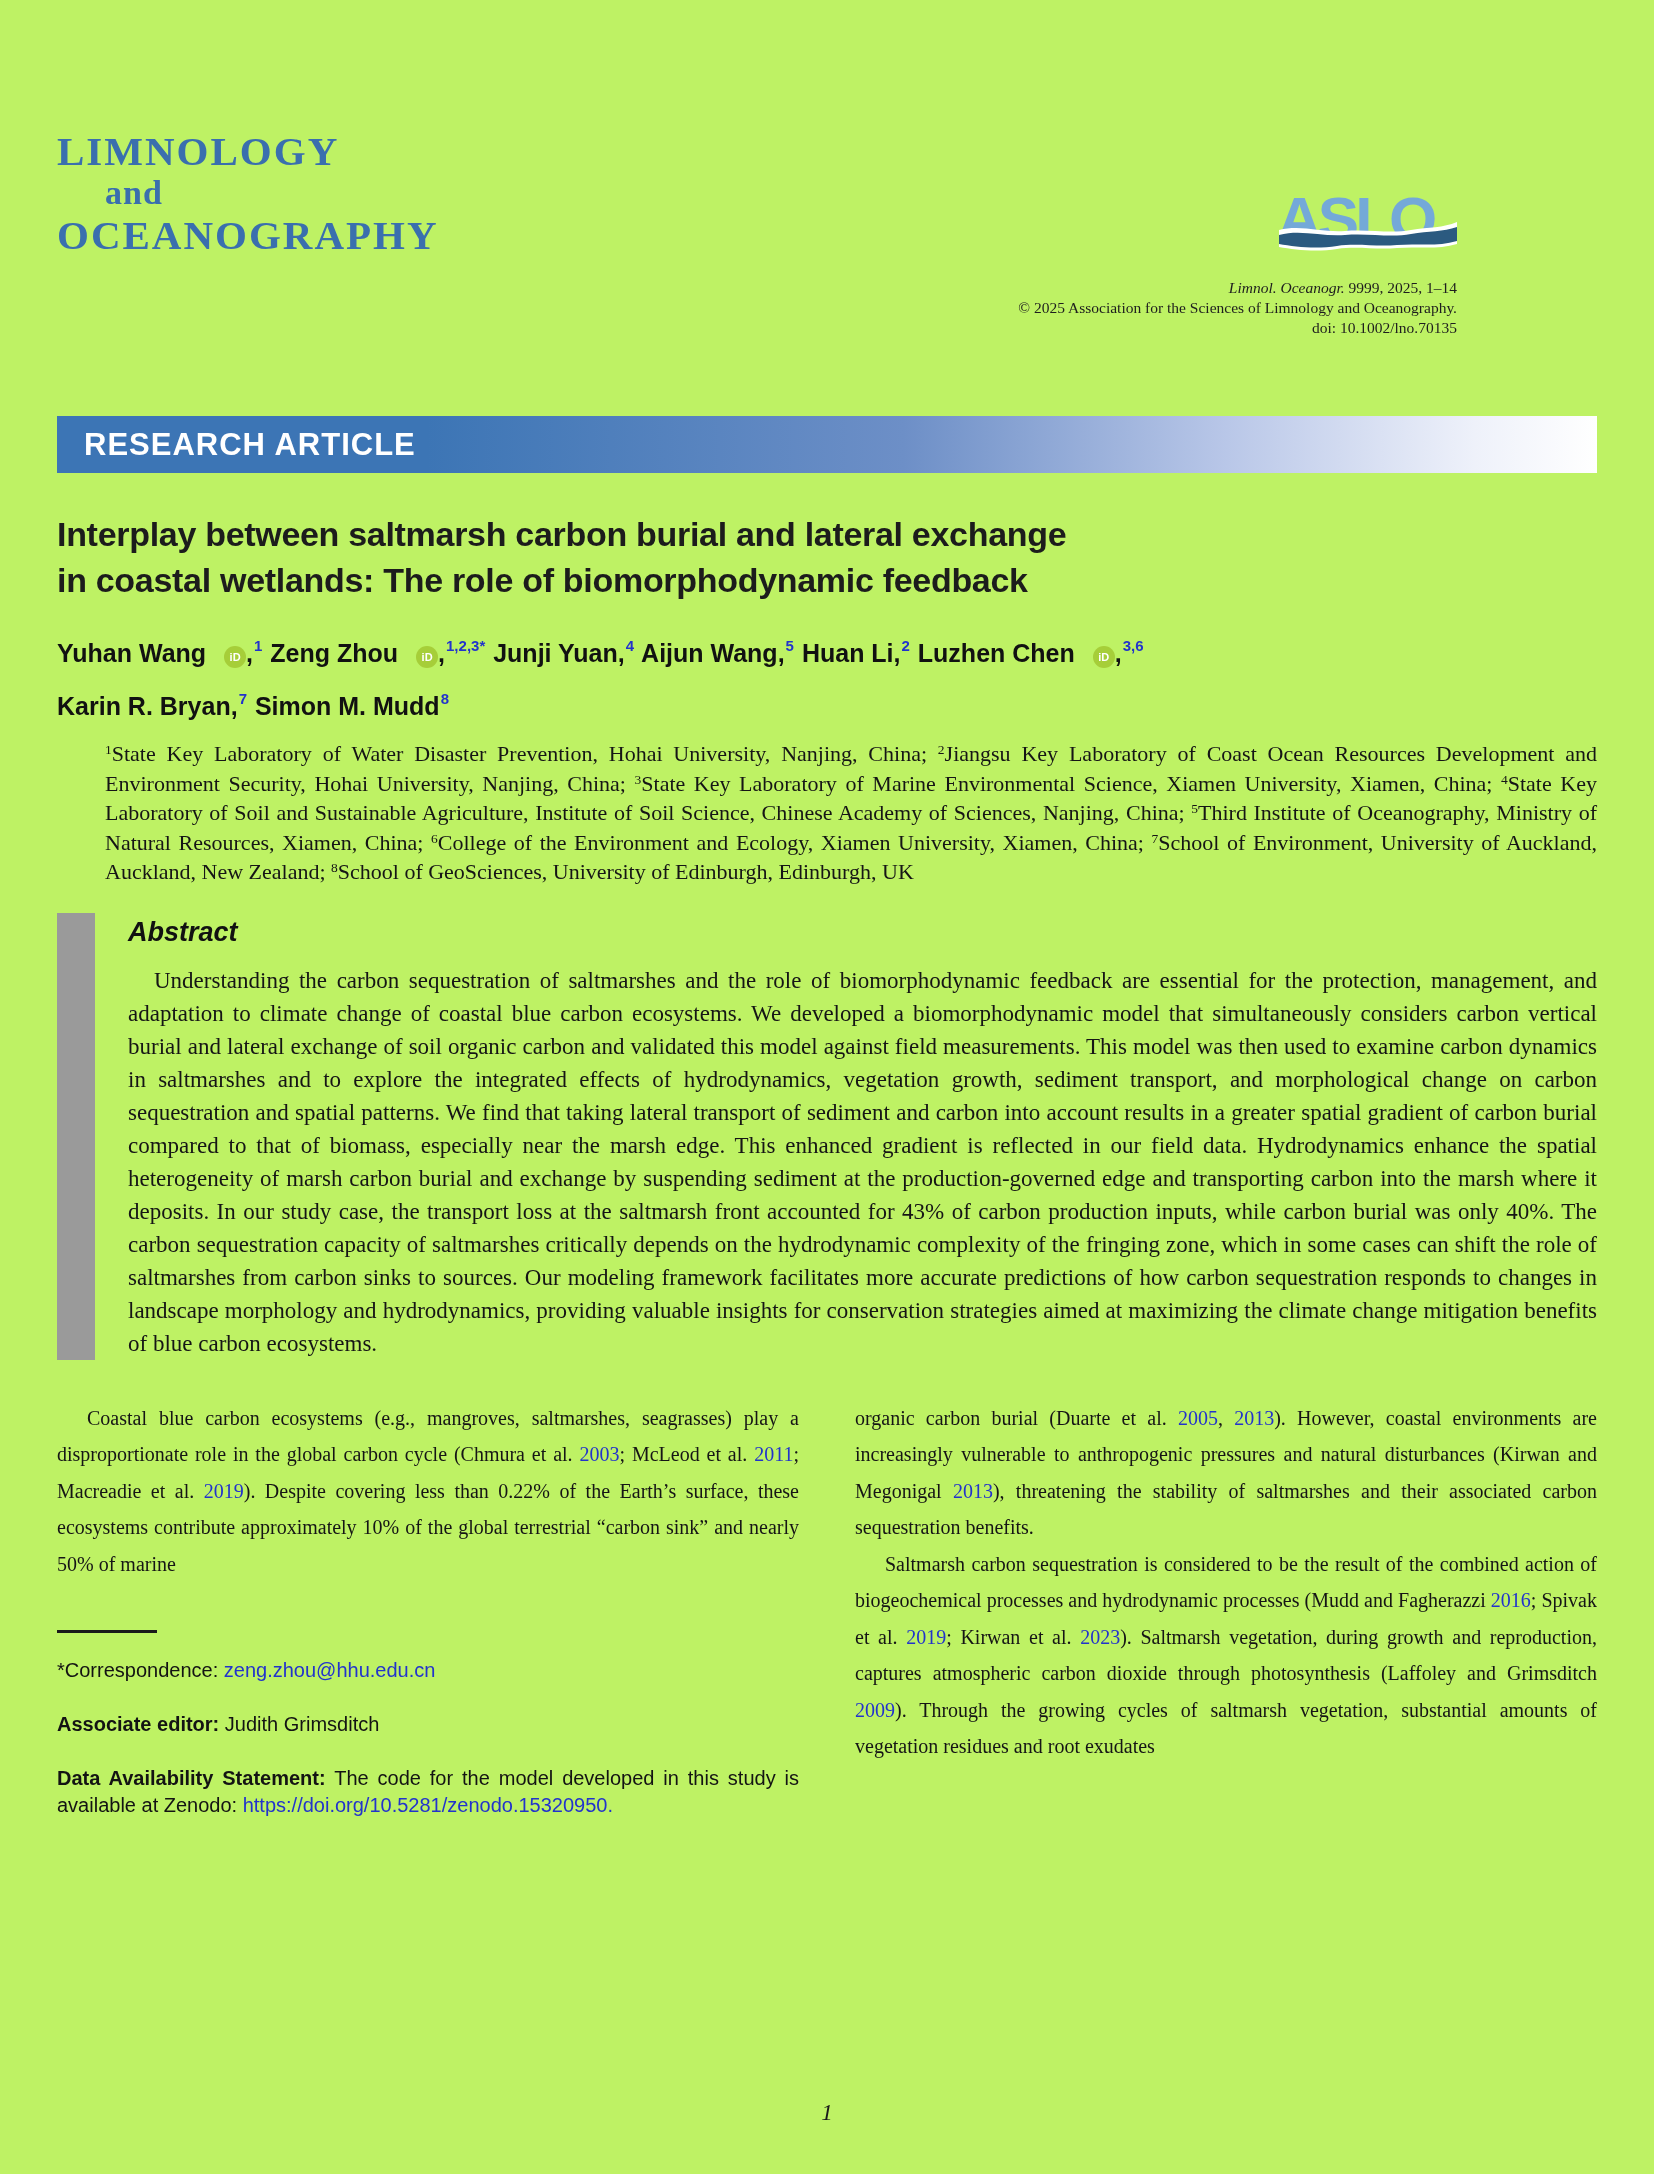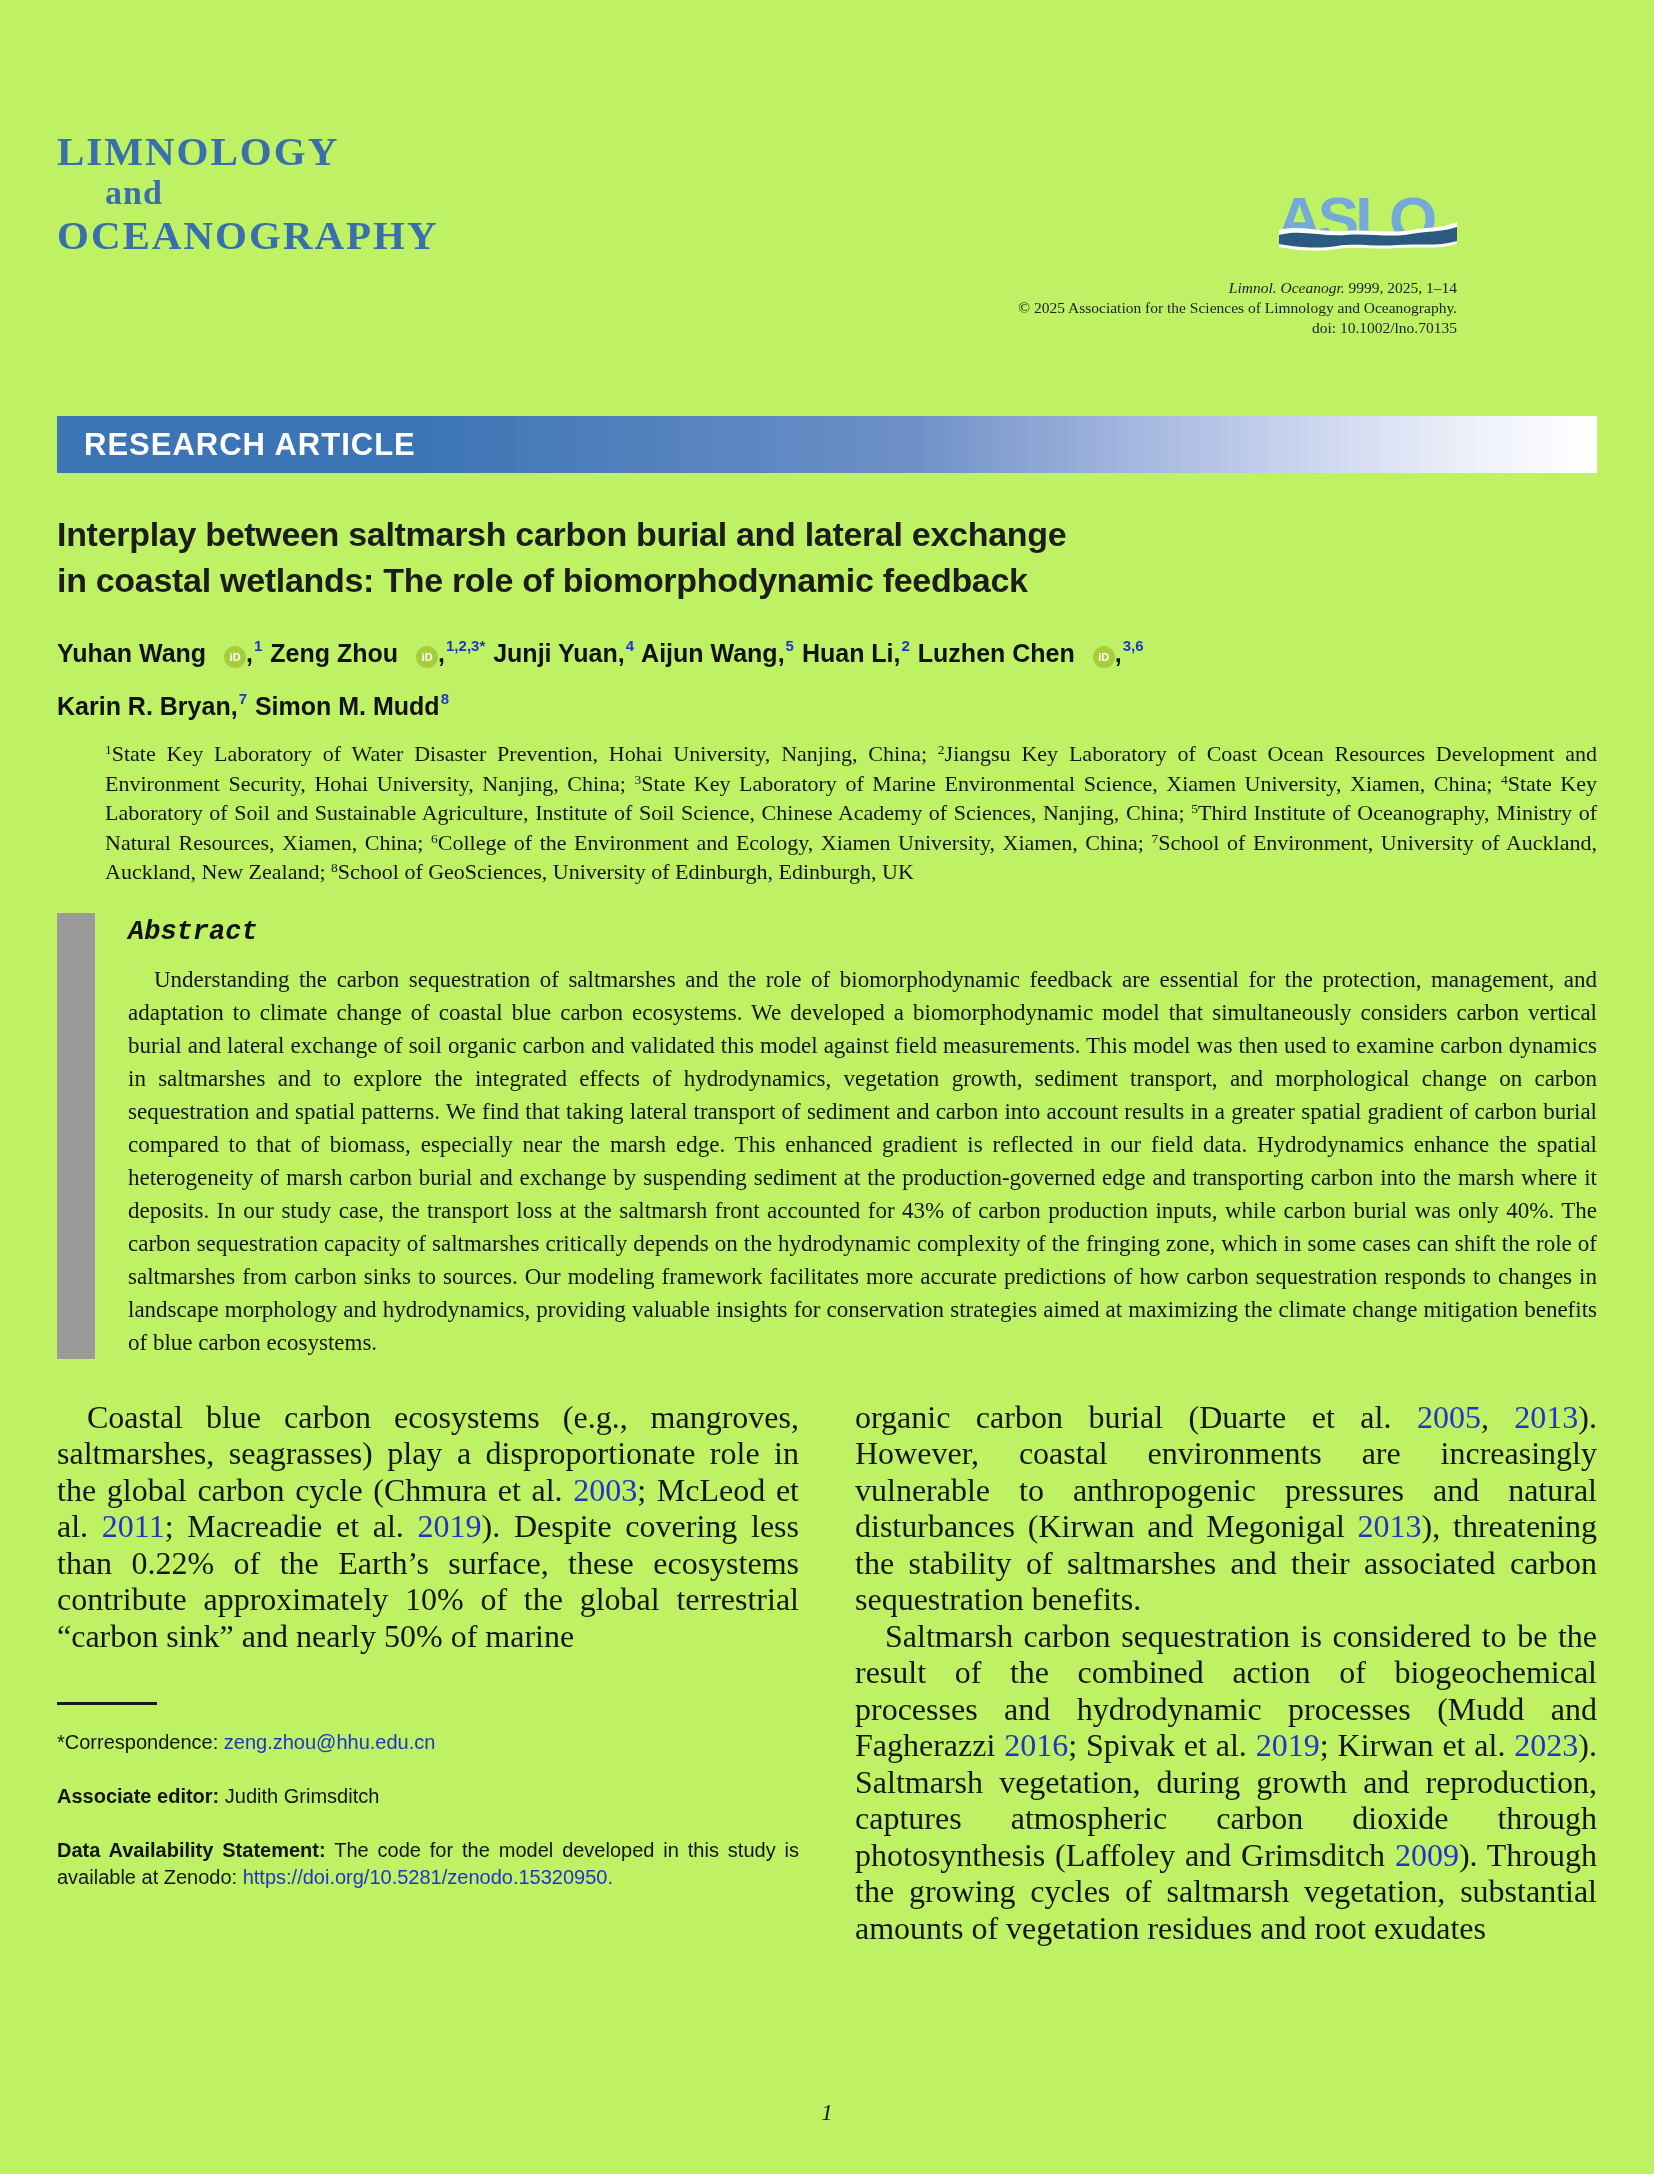--- a/index.html
+++ b/index.html
@@ -61,29 +61,29 @@
   .affiliations{
     margin-top:10px;padding-left:48px;font-size:22px;line-height:29.5px;
     text-align:justify;color:#151515;
   }
   .affil-sup{vertical-align:7px;font-size:13.5px;line-height:0;}
   
   .abstract{margin-top:26px;display:flex;gap:33px;}
   .abstract-bar{width:38px;background:var(--bar-gray);flex-shrink:0;}
   .abstract-content{flex:1;}
   .abstract-heading{
-    font-family:Liberation Mono, monospace;font-style:italic;font-weight:bold;
+    font-family:Liberation Sans, sans-serif;font-style:italic;font-weight:bold;
     font-size:27px;margin:4px 0 16px 0;color:#111;
   }
   .abstract-text{
     font-size:23px;line-height:33px;text-align:justify;text-indent:26px;margin:0;color:#151515;
   }
   
   .columns{margin-top:40px;display:grid;grid-template-columns:1fr 1fr;column-gap:56px;}
-  .col p.body-p{font-size:32px;line-height:36.5px;text-align:justify;margin:0;color:#151515;}
+  .col p.body-p{font-size:20px;line-height:36.5px;text-align:justify;margin:0;color:#151515;}
   .indent{text-indent:30px;}
   
   .footnotes{margin-top:48px;font-family:"Liberation Sans",sans-serif;font-size:20px;line-height:27px;color:#131313;}
   .fn-rule{width:100px;border-top:3px solid #1a1a1a;margin-bottom:24px;}
   .footnotes p{margin:0 0 27px 0;}
   .fn-justify{text-align:justify;}
   
   .page-number{
     position:absolute;left:0;right:0;bottom:48px;text-align:center;
     font-style:italic;font-size:23px;color:#1a1a1a;font-family:"Liberation Serif",serif;

